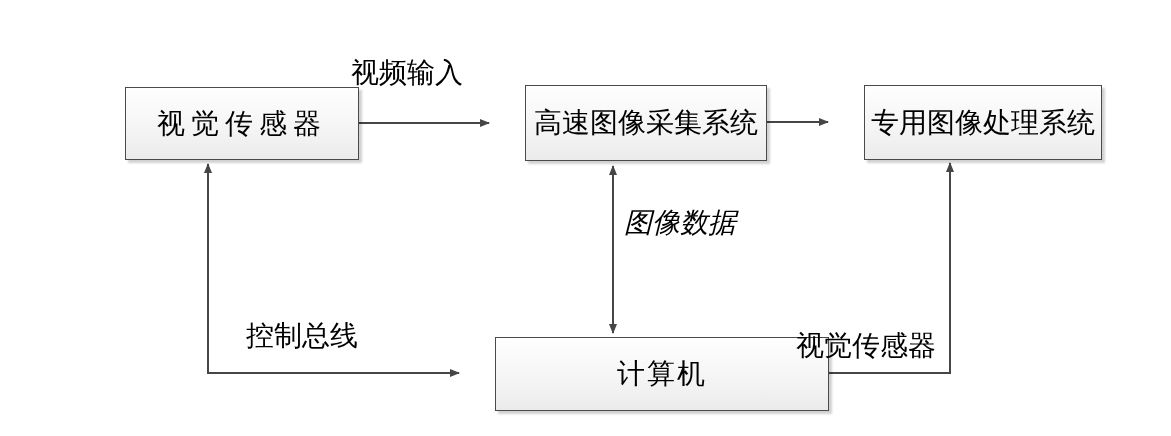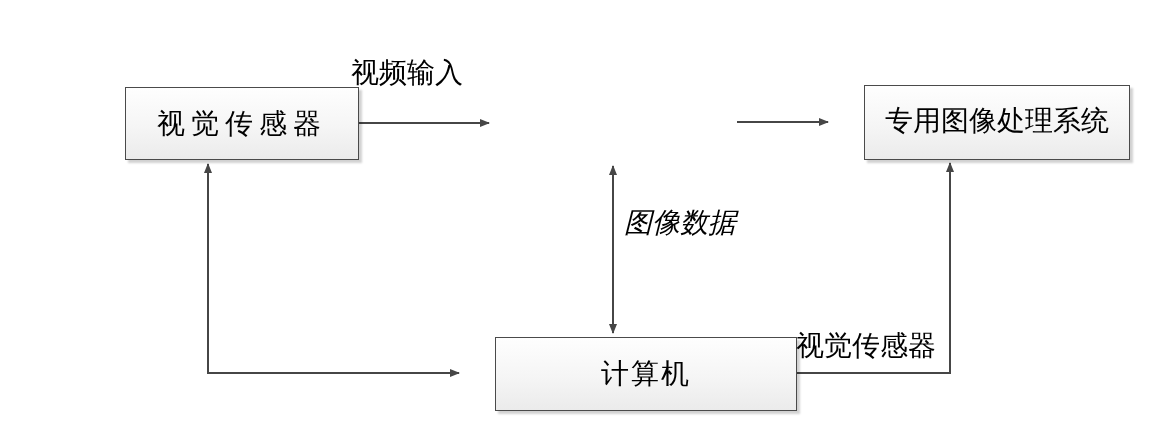--- a/index.html
+++ b/index.html
@@ -35,22 +35,22 @@
     display: flex;
     align-items: center;
     justify-content: center;
     font-size: 28px;
     line-height: 1;
     white-space: nowrap;
     margin-left: 32px;
   }
   .n1 { left: 93px;  top: 87px;  width: 234px; height: 73px; letter-spacing: 6px; }
   .n2 { left: 493px; top: 85px;  width: 242px; height: 76px; }
-  .n3 { left: 832px; top: 85px;  width: 266px; height: 75px; font-family: Liberation Mono, monospace; }
-  .n4 { left: 463px; top: 337px; width: 302px; height: 74px; letter-spacing: 2px; }
+  .n3 { left: 832px; top: 85px;  width: 238px; height: 75px; }
+  .n4 { left: 463px; top: 337px; width: 334px; height: 74px; letter-spacing: 2px; }
   .edge-label {
     position: absolute;
     font-size: 28px;
     line-height: 1;
     white-space: nowrap;
   }
   .l1 { left: 351px; top: 61px; font-family: Liberation Mono, monospace;  }
   .l2 { left: 624px; top: 209px; font-style: italic; }
   .l3 { left: 246px; top: 322px; }
   .l4 { left: 796px; top: 332px; }
@@ -75,29 +75,33 @@
 
     <path class="wire" d="M208 164 V373 H459" marker-start="url(#arr)" marker-end="url(#arr)"></path>
 
     <path class="wire" d="M950 163 V373 H769" marker-start="url(#arr)" marker-end="url(#arr)"></path>
   </svg>
 
   <div class="node n1">
     <span>视觉传感器</span>
   </div>
 
+  <div class="node n2">
+    <span>高速图像采集系统</span>
+  </div>
 
   <div class="node n3">
     <span>专用图像处理系统</span>
   </div>
 
   <div class="node n4">
     <span>计算机</span>
   </div>
 
   <div class="edge-label l1">视频输入</div>
 
   <div class="edge-label l2">图像数据</div>
 
+  <div class="edge-label l3">控制总线</div>
 
   <div class="edge-label l4">视觉传感器</div>
 
 </div>
 
 </body></html>

